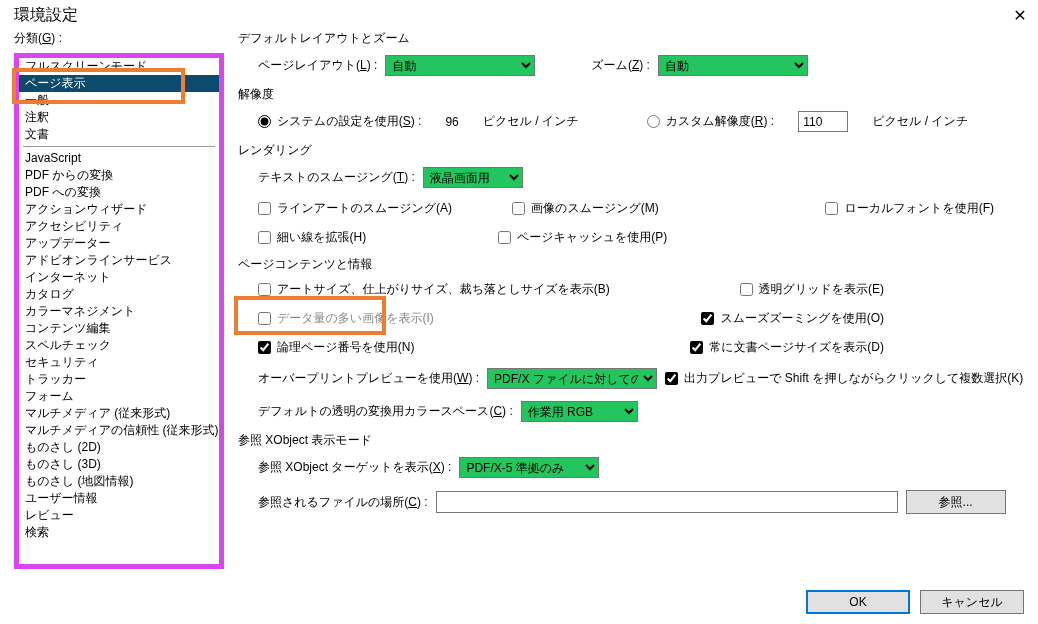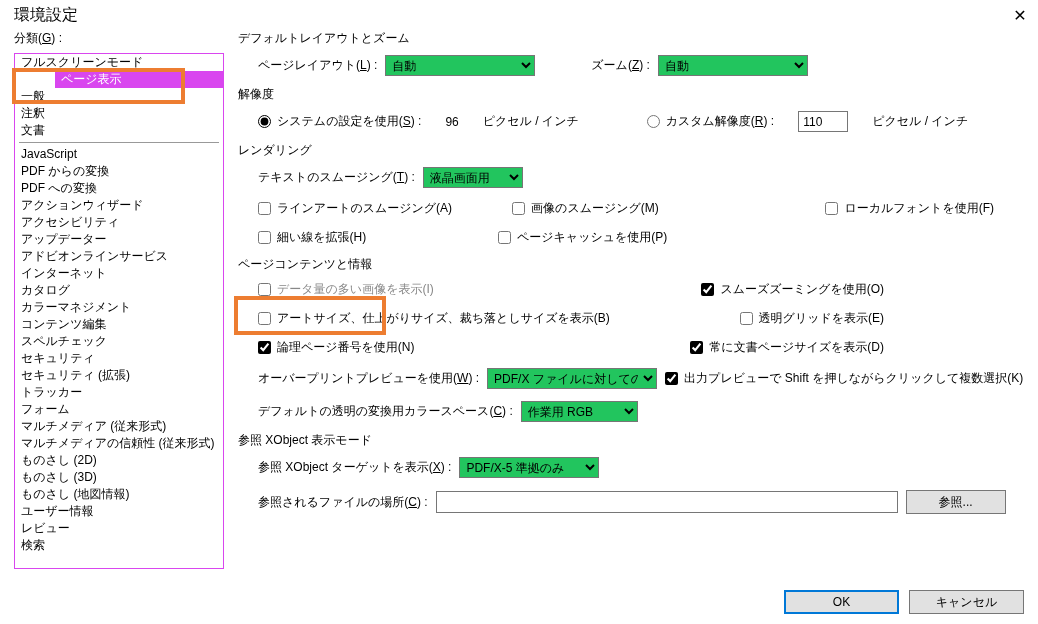--- a/index.html
+++ b/index.html
@@ -3,44 +3,44 @@
 <meta charset="utf-8">
 <style>
 * { box-sizing: border-box; margin: 0; padding: 0; font-family: "Yu Gothic UI", "Meiryo", sans-serif; font-size: 12px; }
 body { width: 1038px; height: 624px; background: #fff; color: #000; position: relative; }
 .titlebar { display: flex; justify-content: space-between; align-items: center; padding: 6px 10px 6px 14px; height: 30px; }
 .titlebar .title { font-size: 16px; }
 .close-btn { width: 16px; height: 16px; cursor: pointer; display:flex; align-items:center; justify-content:center; font-size: 16px; }
 .body { display: flex; padding: 0 14px 0 14px; gap: 14px; }
 .left-col { width: 210px; }
 .left-label { margin-bottom: 6px; }
-.listbox { border: 1px solid #d946ef; height: 516px; overflow-y: scroll; position: relative; }
+.listbox { border: 5px solid #d946ef; height: 516px; overflow-y: scroll; position: relative; }
 .listbox::-webkit-scrollbar { width: 16px; }
 .listbox::-webkit-scrollbar-track { background: #f0f0f0; }
 .listbox::-webkit-scrollbar-thumb { background: #c0c0c0; }
 .list-item { padding: 1px 6px; cursor: default; white-space: nowrap; line-height: 15px; }
-.list-item.selected { background: #d946ef; color: #fff; margin-left: 40px; }
+.list-item.selected { background: #0c4a6e; color: #fff; }
 .list-divider { border-top: 1px solid #999; margin: 3px 4px; }
 .right-col { flex: 1; display: flex; flex-direction: column; gap: 4px; padding-top: 0; }
 .group-title { margin: 0 0 6px 0; }
 .group { border-bottom: 0; }
 .group-inner { padding: 2px 0 6px 20px; display: flex; flex-direction: column; gap: 12px; }
 .row { display: flex; align-items: center; gap: 8px; }
 label.inline { display: flex; align-items: center; gap: 6px; }
 select { border: 1px solid #767676; background: #22c55e; height: 21px; padding: 0 2px; font-size: 12px; }
 .select-sm { width: 80px; }
 .select-md { width: 150px; }
 .select-lg { width: 170px; }
 .radio-row { display:flex; align-items:center; gap: 6px; }
 input[type="radio"], input[type="checkbox"] { margin: 0; accent-color: #000; width: 13px; height: 13px; }
 input[type="number"] { width: 50px; height: 21px; border: 1px solid #767676; padding: 0 4px; text-align:left; }
 input[type="text"].pathfield { width: 462px; height: 22px; border: 1px solid #767676; padding: 0 4px; }
 .checks-grid { display:flex; flex-direction:column; gap:12px; }
 .button-bar { position: absolute; bottom: 10px; right: 14px; display: flex; gap: 10px; }
-.btn { width: 115px; height: 24px; border: 1px solid #767676; background: #e1e1e1; cursor: pointer; font-size: 12px; }
+.btn { width: 104px; height: 24px; border: 1px solid #767676; background: #e1e1e1; cursor: pointer; font-size: 12px; }
 .btn.primary { border: 2px solid #0078d7; background: #e1e1e1; }
 .btn-browse { width: 100px; height: 24px; border: 1px solid #767676; background: #e1e1e1; cursor: pointer; }
 .highlight-box { position: absolute; border: 4px solid #ed7d31; pointer-events: none; z-index: 10; }
 .hl1 { left: 12px; top: 68px; width: 173px; height: 36px; }
 .hl2 { left: 234px; top: 296px; width: 152px; height: 39px; }
 .u { text-decoration: underline; }
 .muted { color: #888; }
 </style>
 </head>
 <body>
@@ -67,21 +67,20 @@
         <div class="list-item">アクションウィザード</div>
         <div class="list-item">アクセシビリティ</div>
         <div class="list-item">アップデーター</div>
         <div class="list-item">アドビオンラインサービス</div>
         <div class="list-item">インターネット</div>
         <div class="list-item">カタログ</div>
         <div class="list-item">カラーマネジメント</div>
         <div class="list-item">コンテンツ編集</div>
         <div class="list-item">スペルチェック</div>
         <div class="list-item">セキュリティ</div>
-        <div class="list-item">セキュリティ (拡張)</div>
         <div class="list-item">トラッカー</div>
         <div class="list-item">フォーム</div>
         <div class="list-item">マルチメディア (従来形式)</div>
         <div class="list-item">マルチメディアの信頼性 (従来形式)</div>
         <div class="list-item">ものさし (2D)</div>
         <div class="list-item">ものさし (3D)</div>
         <div class="list-item">ものさし (地図情報)</div>
         <div class="list-item">ユーザー情報</div>
         <div class="list-item">レビュー</div>
         <div class="list-item">検索</div>
@@ -157,37 +156,37 @@
               </label>
           </div>
         </div>
       </div>
     </div>
 
     <div class="group">
       <div class="group-title">ページコンテンツと情報</div>
       <div class="group-inner">
         <div class="row" style="justify-content:space-between; padding-right:140px;">
+          <label class="inline">
+              <input type="checkbox" style="">
+              <span>アートサイズ、仕上がりサイズ、裁ち落としサイズを表示(B)</span>
+            </label>
+          <label class="inline">
+              <input type="checkbox" style="">
+              <span>透明グリッドを表示(E)</span>
+            </label>
+        </div>
+        <div class="row" style="justify-content:space-between; padding-right:140px;">
           <label class="inline muted">
               <input type="checkbox" style="">
               <span>データ量の多い画像を表示(I)</span>
             </label>
           <label class="inline">
               <input type="checkbox" checked="" style="">
               <span>スムーズズーミングを使用(O)</span>
-            </label>
-        </div>
-        <div class="row" style="justify-content:space-between; padding-right:140px;">
-          <label class="inline">
-              <input type="checkbox" style="">
-              <span>アートサイズ、仕上がりサイズ、裁ち落としサイズを表示(B)</span>
-            </label>
-          <label class="inline">
-              <input type="checkbox" style="">
-              <span>透明グリッドを表示(E)</span>
             </label>
         </div>
         <div class="row" style="justify-content:space-between; padding-right:140px;">
           <label class="inline">
               <input type="checkbox" checked="" style="">
               <span>論理ページ番号を使用(N)</span>
             </label>
           <label class="inline">
               <input type="checkbox" checked="" style="">
               <span>常に文書ページサイズを表示(D)</span>

